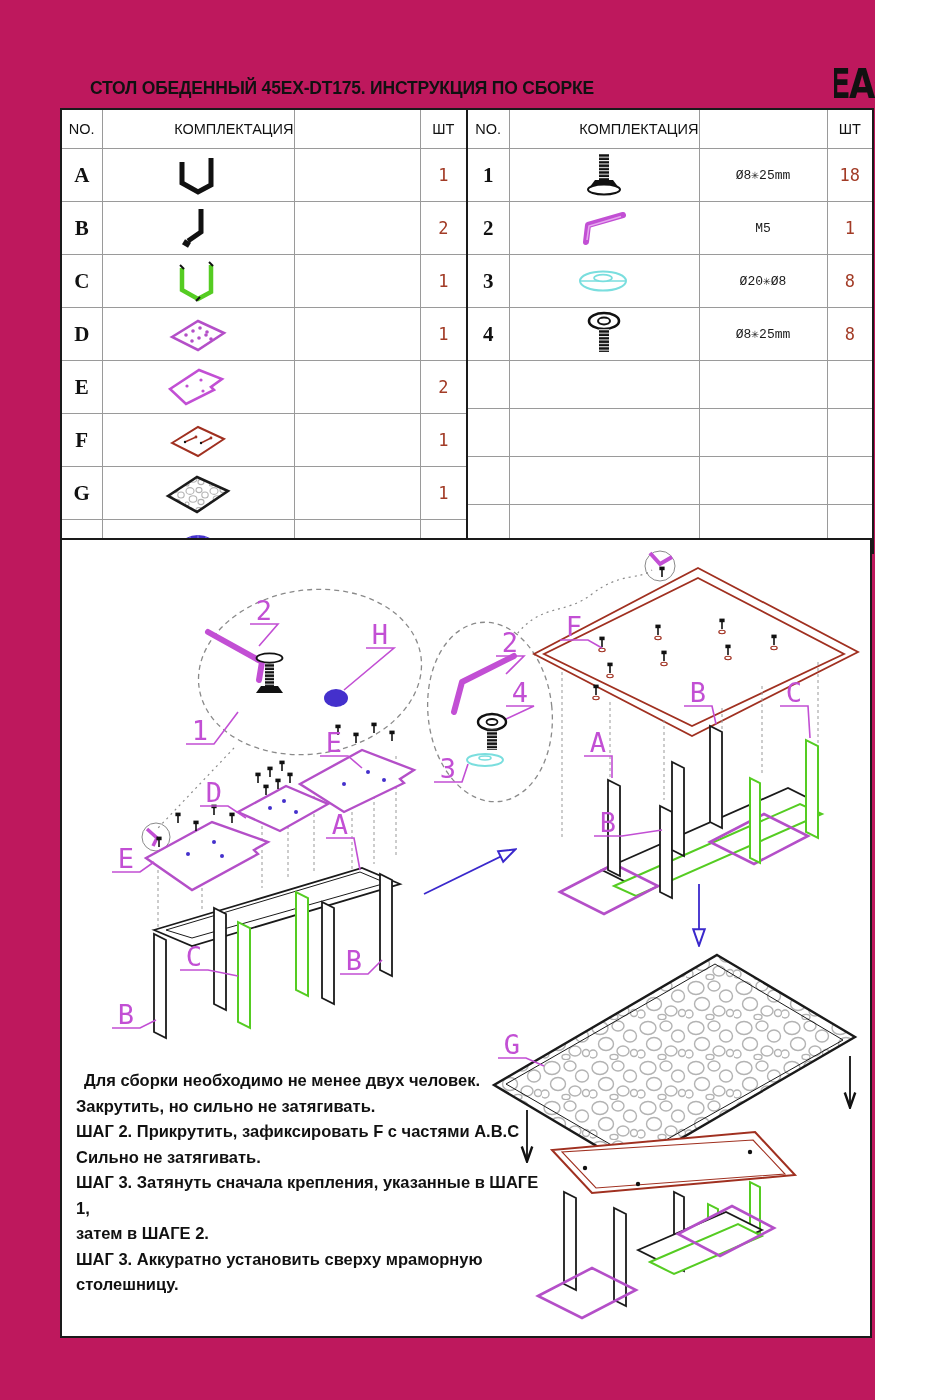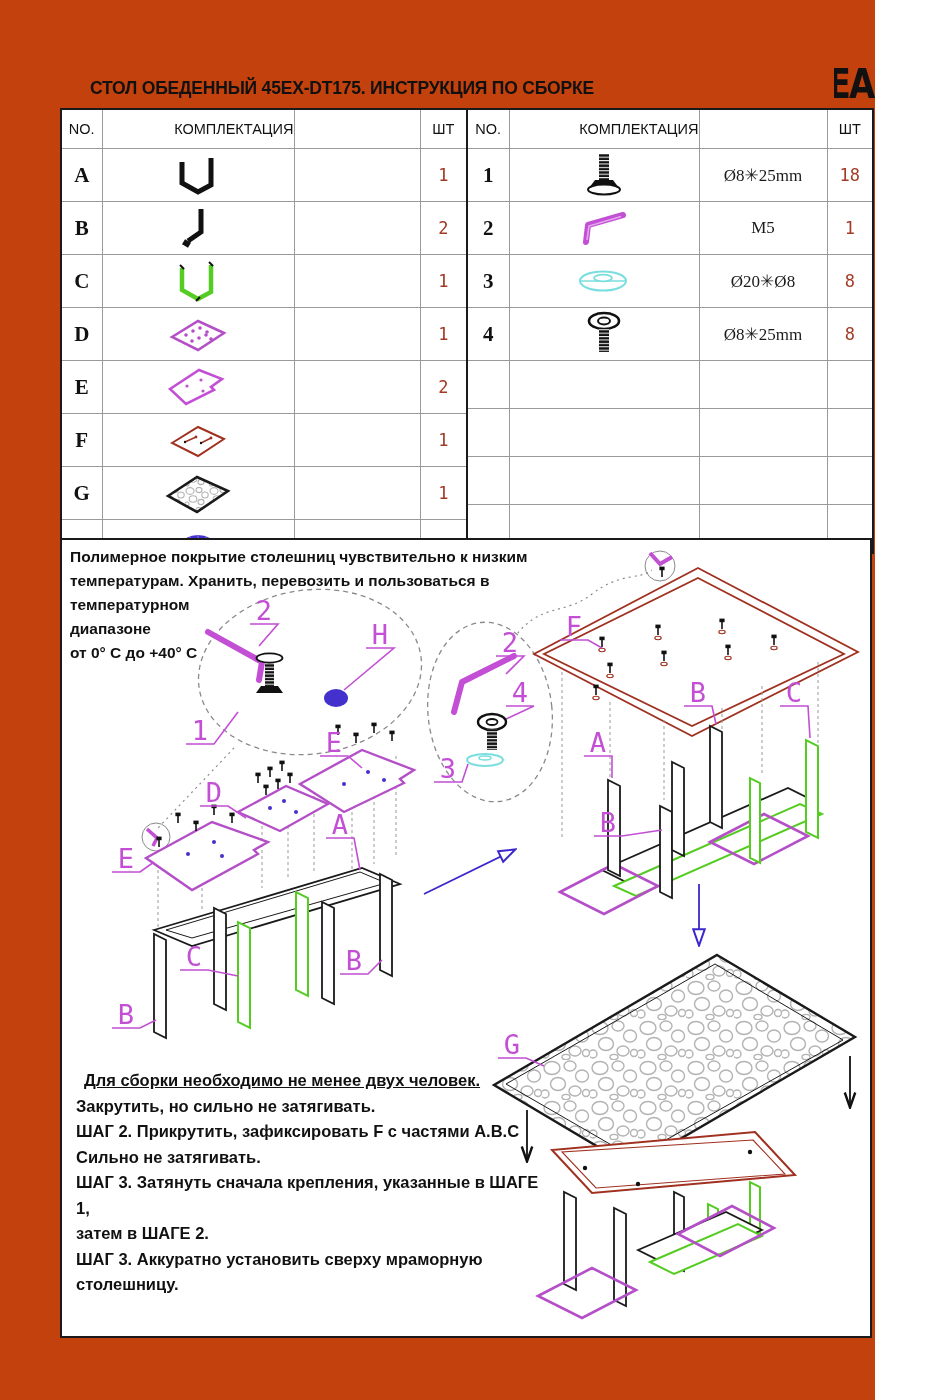--- a/index.html
+++ b/index.html
@@ -1,43 +1,43 @@
 <!DOCTYPE html>
 <html><head>
 <meta charset="utf-8">
 <style>
   html,body{margin:0;padding:0;background:#fff;}
-  .page{position:relative;width:875px;height:1400px;background:#c2410c;
+  .page{position:relative;width:875px;height:1400px;background:#be185d;
         font-family:"Liberation Sans",sans-serif;color:#111;overflow:hidden;}
   .title{position:absolute;left:90px;top:78px;font-size:17.5px;font-weight:bold;
          letter-spacing:-0.2px;white-space:nowrap;}
   .eac{position:absolute;left:834px;top:58px;width:56px;height:56px;}
 
   
   table.parts{position:absolute;top:108px;border-collapse:collapse;table-layout:fixed;
               background:#fff;border:2px solid #1a1a1a;}
   table.parts td,table.parts th{border:1px solid #9a9a9a;padding:0;overflow:hidden;}
   table.parts th{height:38px;font-size:14.5px;font-weight:normal;color:#111;}
   table.parts td{height:47px;}
   th.h-name{text-align:right;padding-left:22px;}
   .no-cell{font-family:"Liberation Serif",serif;font-weight:bold;font-size:21px;text-align:center;}
   .qty{font-family:"DejaVu Sans Mono","DejaVu Sans",monospace;font-size:17px;color:#a23b26;text-align:center;}
-  .spec{font-family:Liberation Serif, serif;font-size:17px;color:#1a1a1a;text-align:center;}
+  .spec{font-family:Liberation Mono, monospace;font-size:13px;color:#1a1a1a;text-align:center;}
   .icon-cell{text-align:center;vertical-align:middle;}
   .icon-cell svg{display:block;margin:0 auto;}
 
   
   .diagram-box{position:absolute;left:60px;top:538px;width:808px;height:796px;
                border:2px solid #1a1a1a;background:#fff;}
   .diagram-box > svg{position:absolute;left:0;top:0;}
   .warning{position:absolute;left:8px;top:5px;width:520px;font-weight:bold;
            font-size:15.5px;line-height:24px;z-index:3;}
   .steps{position:absolute;left:14px;top:528px;width:480px;font-weight:bold;
          font-size:16.5px;line-height:25.5px;z-index:3;}
-  .steps .indent{padding-left:8px;text-decoration:underline;}
+  .steps .indent{padding-left:8px;}
 
   
   .lbl{font-family:"DejaVu Sans Mono","DejaVu Sans",monospace;font-size:27px;fill:#c24fd4;}
   .lbl-lead{fill:none;stroke:#c24fd4;stroke-width:1.6;}
   .dashE{fill:none;stroke:#8a8a8a;stroke-width:1.3;stroke-dasharray:5 4;}
   .dots{fill:none;stroke:#8a8a8a;stroke-width:1.2;stroke-dasharray:2 4;}
   .drop{stroke:#999;stroke-width:1;stroke-dasharray:3 3;fill:none;}
   .tube-k{fill:#fff;stroke:#1a1a1a;stroke-width:1.8;}
   .tube-g{fill:#fff;stroke:#55cc22;stroke-width:2;}
   .plate-m{fill:#fff;stroke:#b44fc8;stroke-width:2.4;}
@@ -313,26 +313,20 @@
       </g>
       <g id="bws">
         <use href="#bsm"></use>
         <ellipse cx="0" cy="10" rx="3.2" ry="1.7" fill="none" stroke="#a03020" stroke-width="1.1"></ellipse>
       </g>
     </defs>
   </svg>
 
   <div class="diagram-box">
 
-    <div class="warning">
-      <div>Полимерное покрытие столешниц чувствительно к низким</div>
-      <div>температурам. Хранить, перевозить и пользоваться в температурном</div>
-      <div>диапазоне</div>
-      <div>от 0° С до +40° С</div>
-    </div>
 
     <div class="steps">
       <div class="indent">Для сборки необходимо не менее двух человек.</div>
       <div>Закрутить, но сильно не затягивать.</div>
       <div>ШАГ 2. Прикрутить, зафиксировать F с частями A.B.C</div>
       <div>Сильно не затягивать.</div>
       <div>ШАГ 3. Затянуть сначала крепления, указанные в ШАГЕ 1,</div>
       <div>затем в ШАГЕ 2.</div>
       <div>ШАГ 3. Аккуратно установить сверху мраморную столешницу.</div>
     </div>

